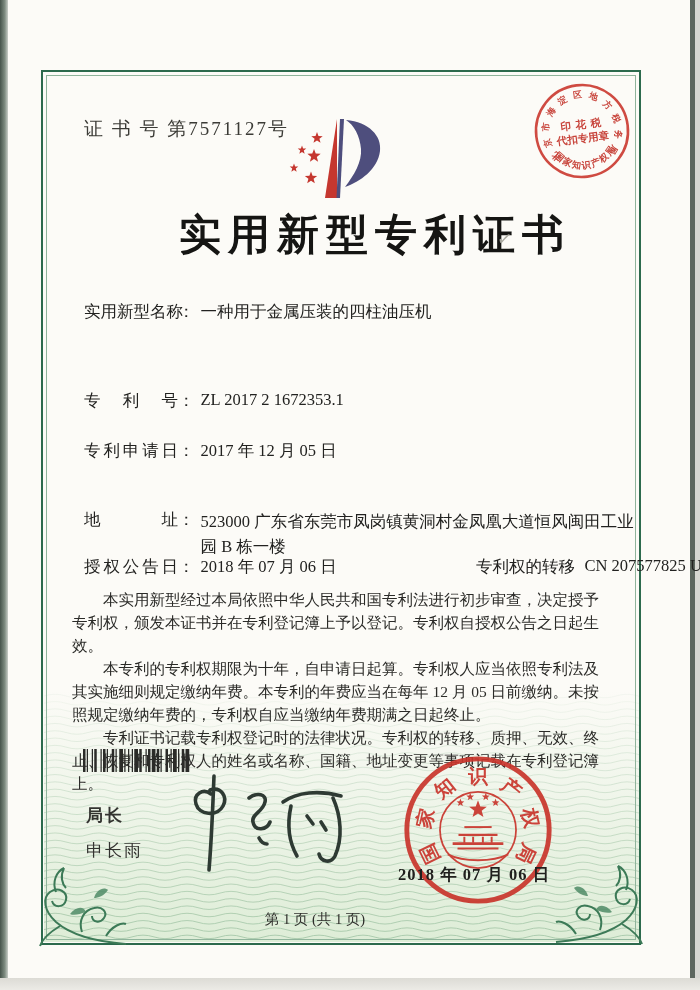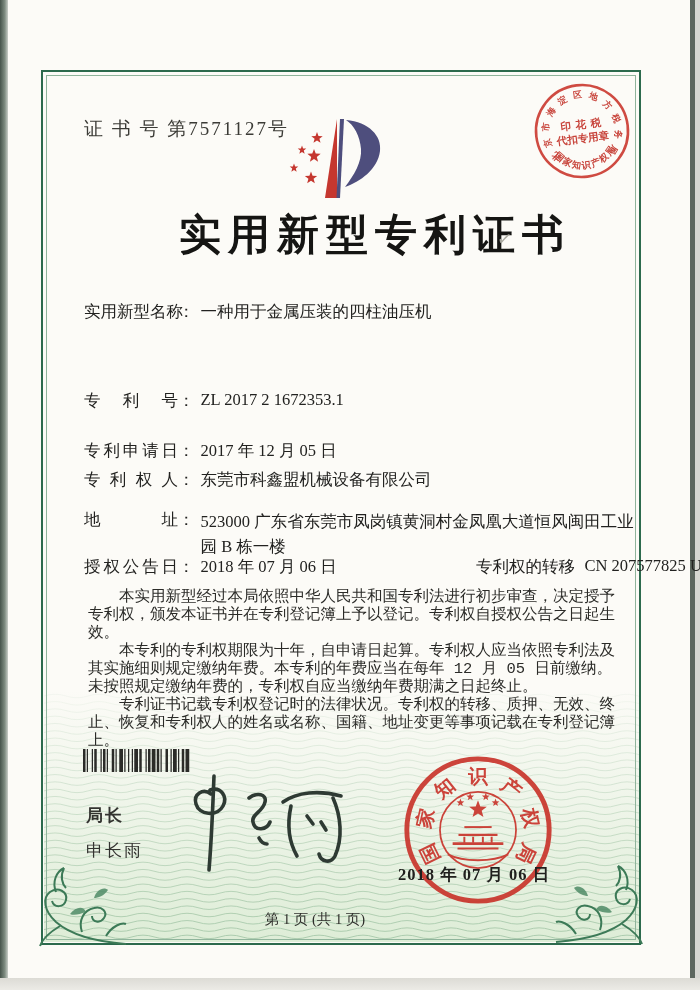--- a/index.html
+++ b/index.html
@@ -27,22 +27,22 @@
          font-size:42px;font-weight:700;letter-spacing:7px;color:#151513;}
   .check-artifact{position:absolute;left:497px;top:228px;color:#a9a9a0;font-size:18px;transform:rotate(8deg);}
 
   .row{position:absolute;left:84px;font-size:16.5px;color:#222220;white-space:nowrap;}
   .f-label{display:inline-block;width:94px;text-align:justify;text-align-last:justify;vertical-align:top;}
   .f-colon{display:inline-block;margin-right:6px;}
   .f-value{display:inline-block;vertical-align:top;}
   .row-address .f-value{white-space:normal;width:440px;line-height:25px;}
   .grant-no{position:absolute;left:392px;top:0;}
 
-  .paragraphs{position:absolute;left:88px;top:588px;width:536px;font-size:15.5px;
-              line-height:18px;color:#2b2b28;font-family:Liberation Mono, monospace;}
+  .paragraphs{position:absolute;left:72px;top:588px;width:536px;font-size:15.5px;
+              line-height:23px;color:#2b2b28;}
   .paragraphs p{margin:0;text-indent:2em;}
 
   .band-bg{position:absolute;left:44px;top:690px;width:595px;height:252px;
            background:linear-gradient(180deg,rgba(236,244,231,0) 0%,rgba(228,240,222,.55) 45%,rgba(220,236,213,.95) 100%);}
   .waves{position:absolute;left:44px;top:690px;width:595px;height:252px;}
 
   .barcode{position:absolute;left:82px;top:749px;width:190px;height:23px;}
 
   .signer-role{position:absolute;left:86px;top:804px;font-size:17px;font-weight:700;color:#333330;
                font-family:"Liberation Sans","DejaVu Sans",sans-serif;letter-spacing:2px;}
@@ -161,23 +161,20 @@
 
   <div class="row" style="top:301px">
     <span class="f-label">实用新型名称</span><span class="f-colon">：</span><span class="f-value">一种用于金属压装的四柱油压机</span>
   </div>
   <div class="row" style="top:390px">
     <span class="f-label">专利号</span><span class="f-colon">：</span><span class="f-value">ZL 2017 2 1672353.1</span>
   </div>
   <div class="row" style="top:440px">
     <span class="f-label">专利申请日</span><span class="f-colon">：</span><span class="f-value">2017 年 12 月 05 日</span>
   </div>
-  <div class="row" style="top:469px">
-    <span class="f-label">专利权人</span><span class="f-colon">：</span><span class="f-value">东莞市科鑫盟机械设备有限公司</span>
-  </div>
   <div class="row row-address" style="top:509px">
     <span class="f-label">地址</span><span class="f-colon">：</span><span class="f-value">523000 广东省东莞市凤岗镇黄洞村金凤凰大道恒风闽田工业园 B 栋一楼</span>
   </div>
   <div class="row" style="top:556px">
     <span class="f-label">授权公告日</span><span class="f-colon">：</span><span class="f-value">2018 年 07 月 06 日</span>
     <span class="grant-no"><span class="f-label" style="width:86px">专利权的转移</span><span class="f-colon">：</span><span class="f-value">CN 207577825 U</span></span>
   </div>
 
   <div class="paragraphs">
     <p>本实用新型经过本局依照中华人民共和国专利法进行初步审查，决定授予专利权，颁发本证书并在专利登记簿上予以登记。专利权自授权公告之日起生效。</p>

